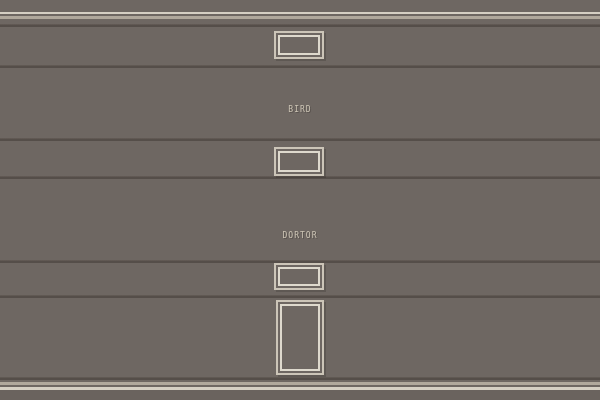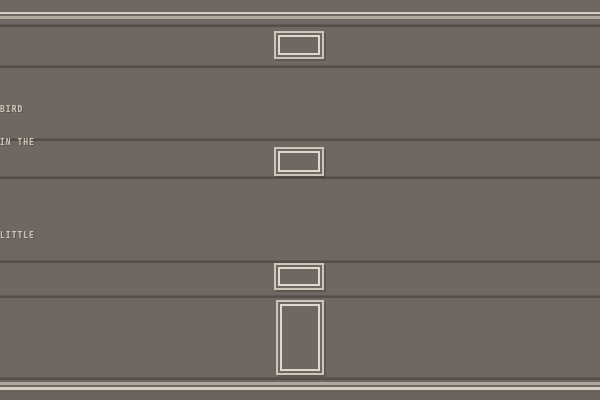--- a/index.html
+++ b/index.html
@@ -28,23 +28,24 @@
     background:transparent;
   }
   .frame-inner{
     position:absolute;inset:2px;
     box-sizing:border-box;
     border:2px solid var(--frame-inner,#ded9cd);
     background:transparent;
   }
   .sign{
     position:absolute;left:0;right:0;
+    text-align:center;
     color:var(--text,#ccc4b4);
     font-size:8px;
-    font-weight:bold;
+    font-weight:normal;
     line-height:11px;
     letter-spacing:1px;
     text-shadow:1px 1px 0 rgba(50,44,40,0.35);
     white-space:pre;
   }
   .sign div{height:11px;}
   .bottom-strip{
     position:absolute;left:0;right:0;top:390px;height:10px;
     background:var(--wall-bottom,#6a635e);
   }
@@ -74,24 +75,23 @@
   <div class="frame" style="left:274px;top:263px;width:50px;height:27px;">
     <div class="frame-inner"></div>
   </div>
 
   <div class="frame" style="left:276px;top:300px;width:48px;height:75px;">
     <div class="frame-inner"></div>
   </div>
 
   <div class="sign" style="top:82px;">
     <div>BIRD</div>
-    <div>IN THE</div>
   </div>
 
   <div class="sign" style="top:208px;">
-    <div>LITTLE</div>
+    <div>DORTOR</div>
   </div>
 
   <div class="hline trim-dim" style="top:382px;height:3px;"></div>
   <div class="hline trim-bright" style="top:387px;height:3px;"></div>
   <div class="bottom-strip"></div>
 
 </div>
 
 </body></html>

